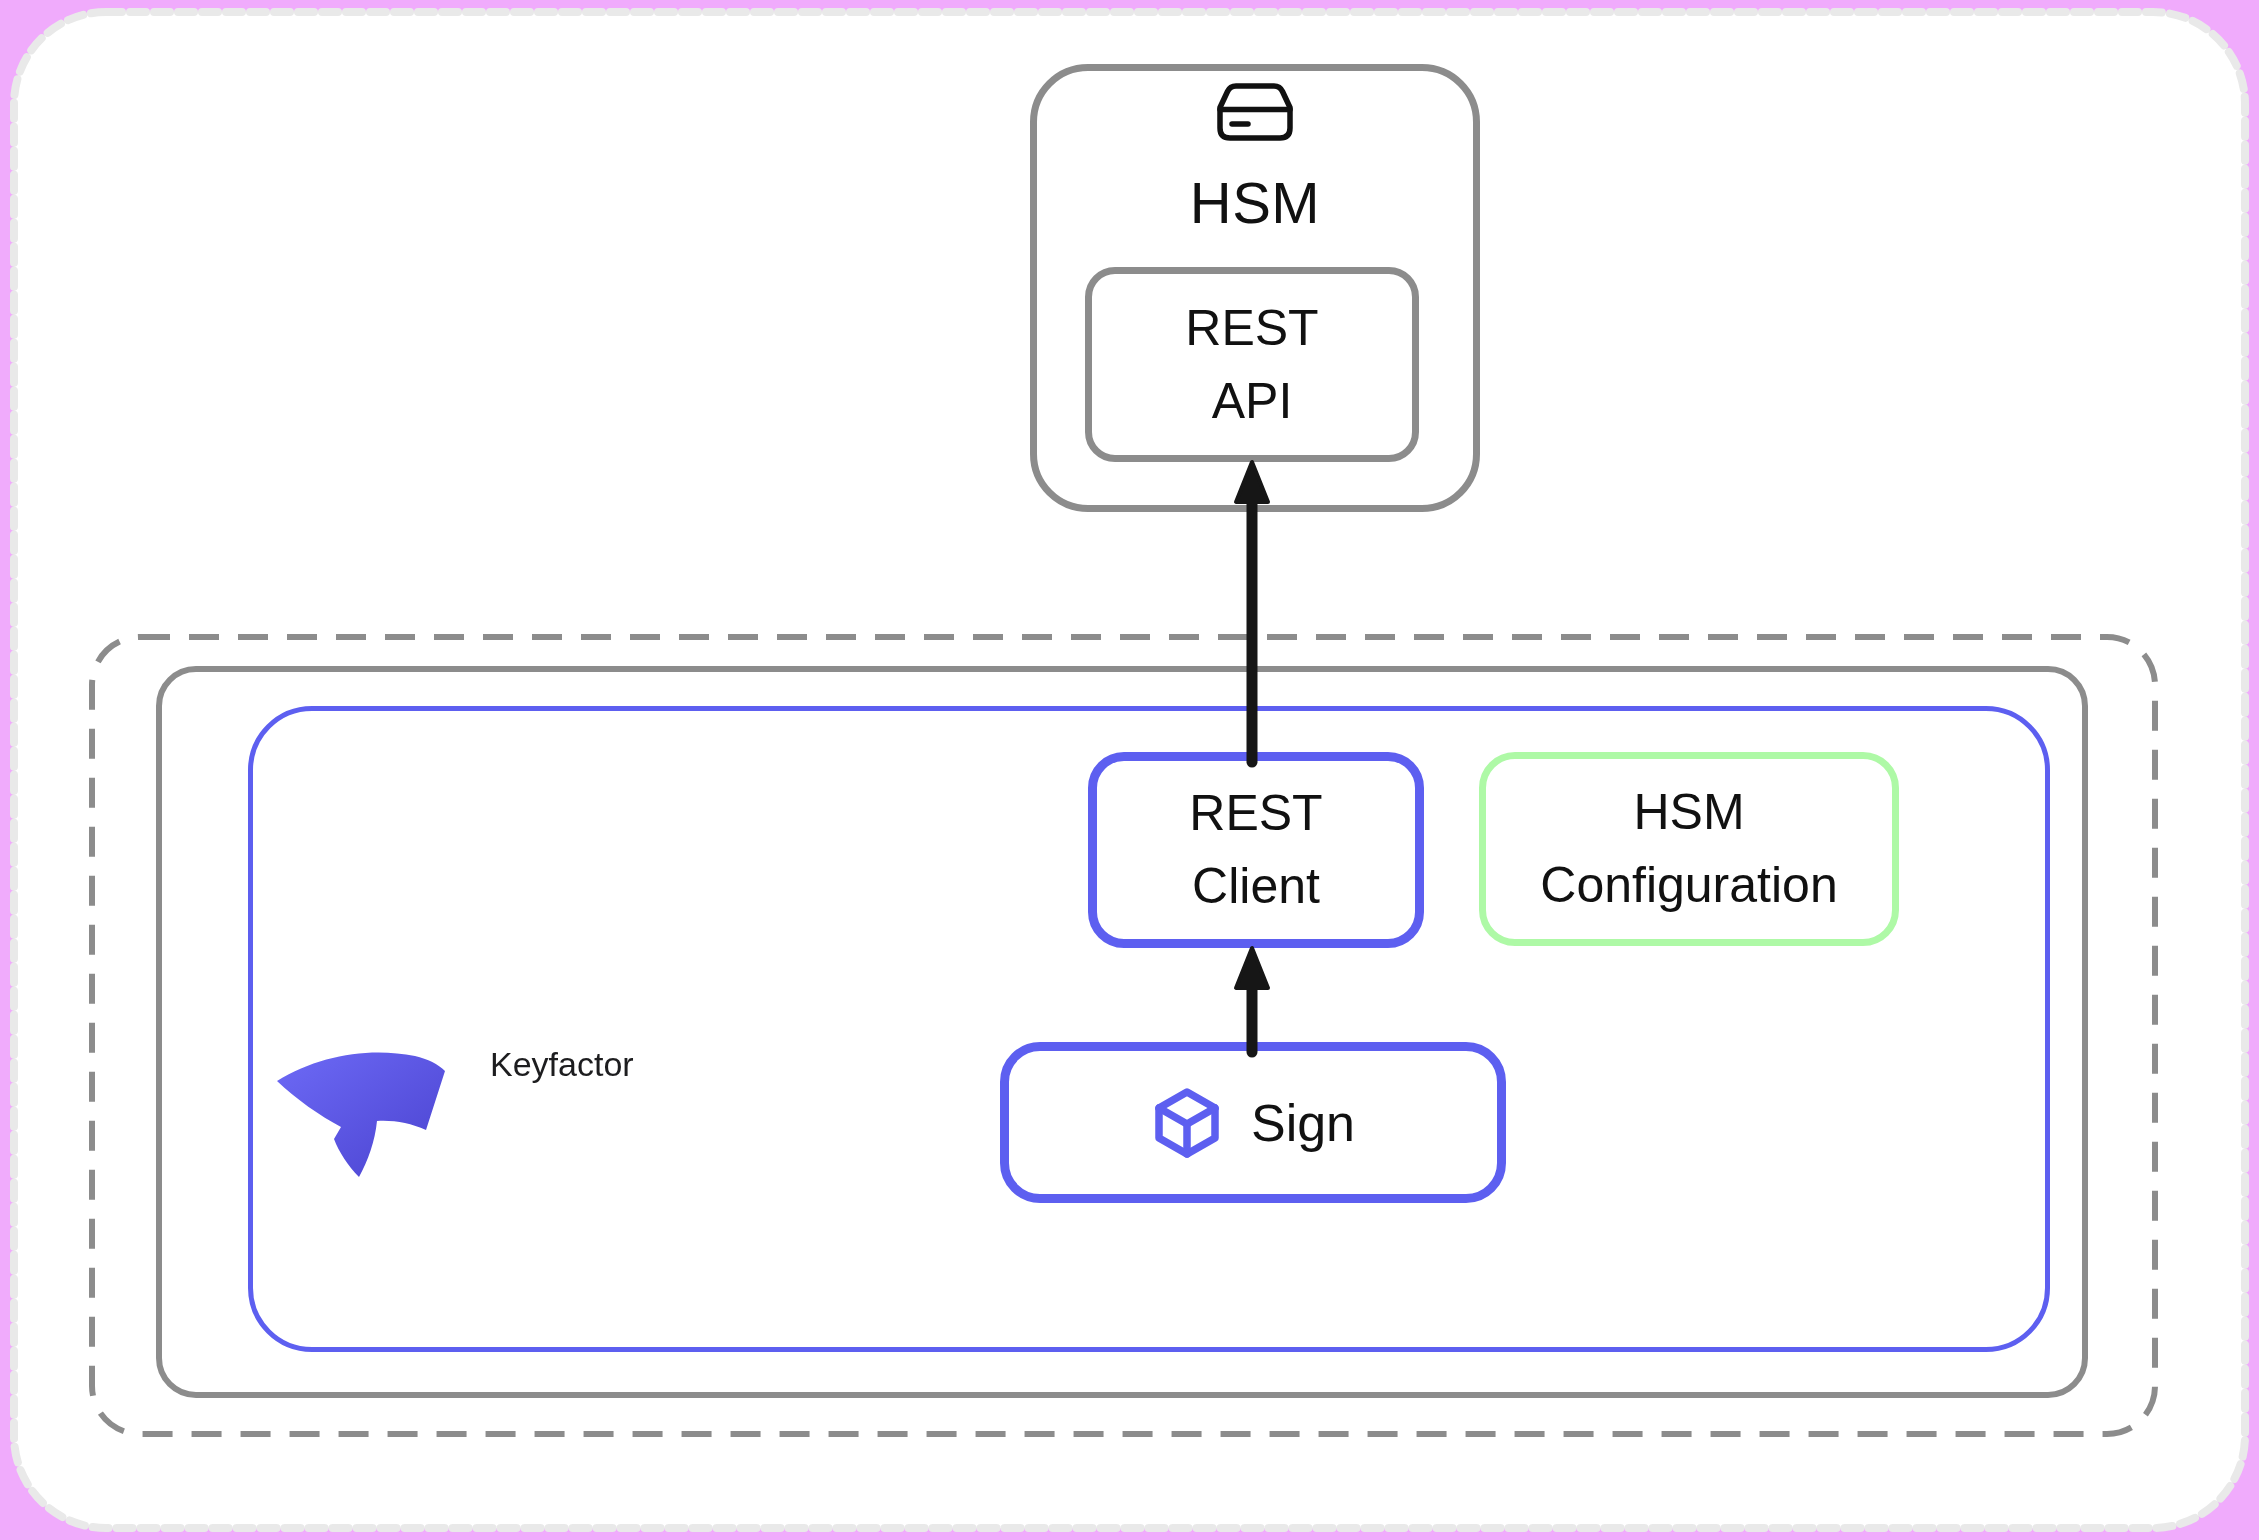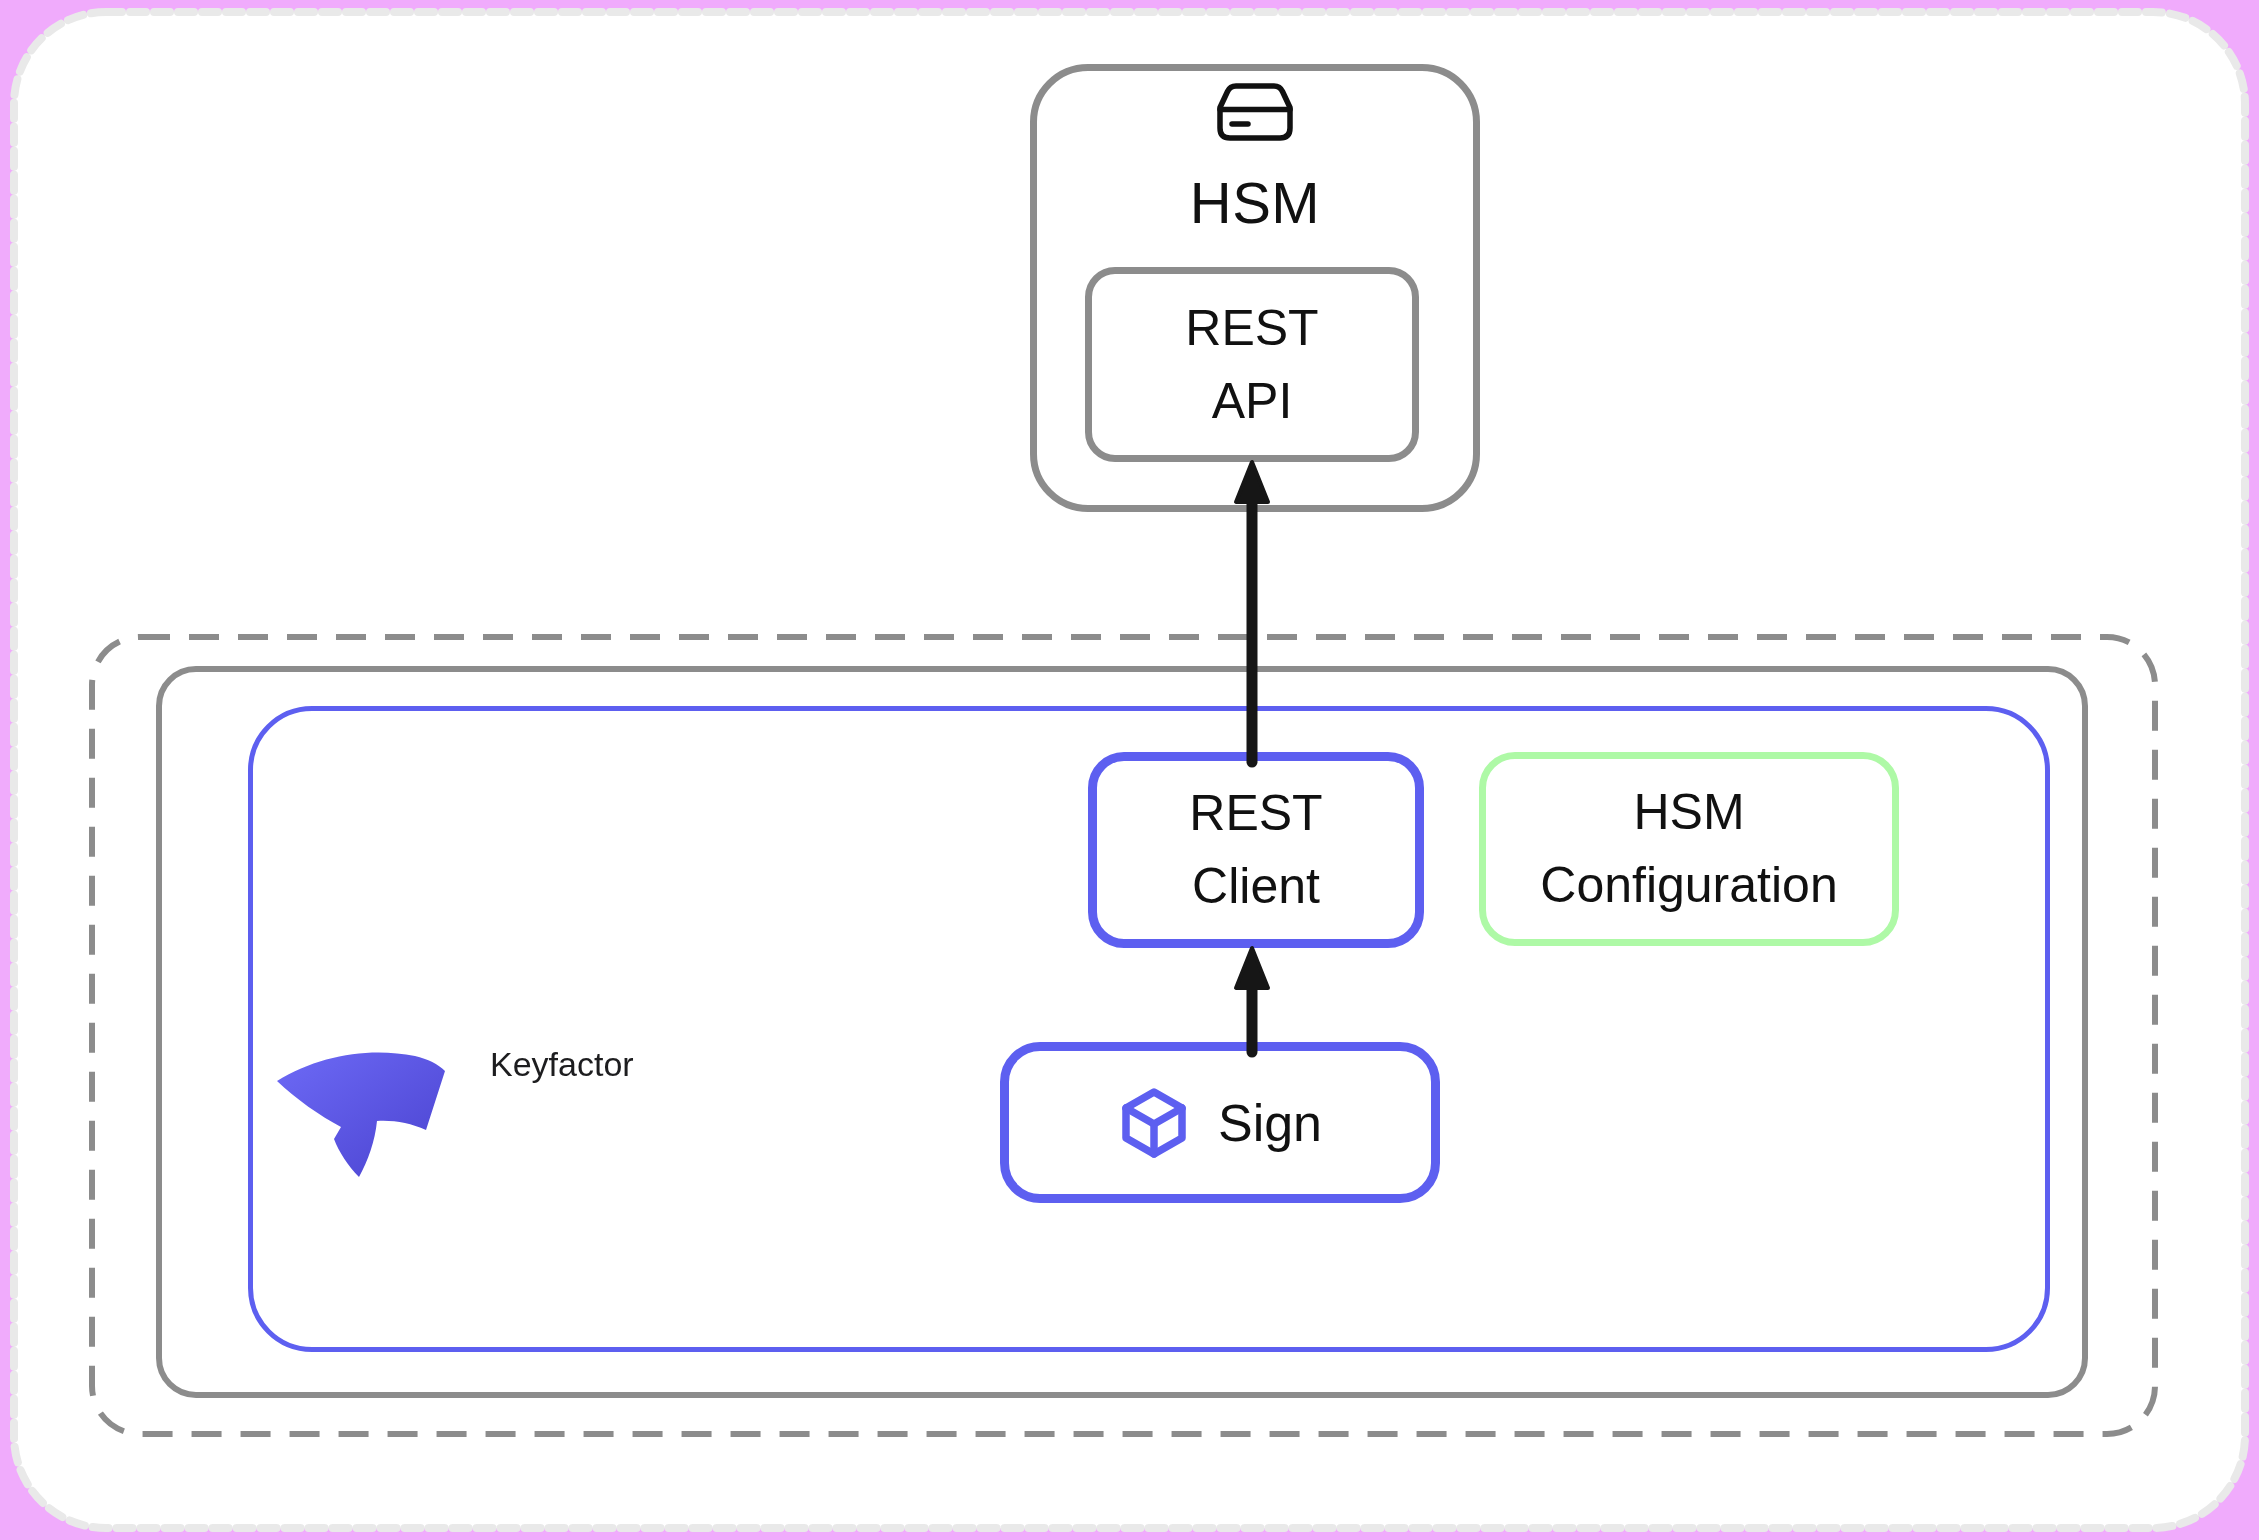--- a/index.html
+++ b/index.html
@@ -33,21 +33,21 @@
   .blue-container { left: 248px; top: 706px; width: 1802px; height: 646px;
                     border: 5px solid #5d5ff0; border-radius: 64px; background: transparent; }
 
   
   .rest-client-box { left: 1088px; top: 752px; width: 336px; height: 196px;
                      border: 9px solid #5d5ff0; border-radius: 36px;
                      font-size: 50px; line-height: 73px; }
   .hsm-config-box { left: 1479px; top: 752px; width: 420px; height: 194px;
                     border: 7px solid #aef9a6; border-radius: 36px;
                     font-size: 50px; line-height: 73px; }
-  .sign-box { left: 1000px; top: 1042px; width: 440px; height: 161px;
+  .sign-box { left: 1000px; top: 1042px; width: 506px; height: 161px;
               border: 9px solid #5d5ff0; border-radius: 40px;
               display: flex; align-items: center; justify-content: center; gap: 28px;
               font-size: 52px; }
 
   
   .logo-mark { position: absolute; left: 274px; top: 1050px; }
   .logo-brand { position: absolute; left: 490px; top: 1046px; font-size: 34px;
                 font-weight: 400; color: #1d1d1f; line-height: 36px; }
   .logo-product { position: absolute; left: 478px; top: 1078px; font-size: 78px;
                   font-weight: 600; letter-spacing: -1.5px; color: #1d1d1f; line-height: 84px; }

